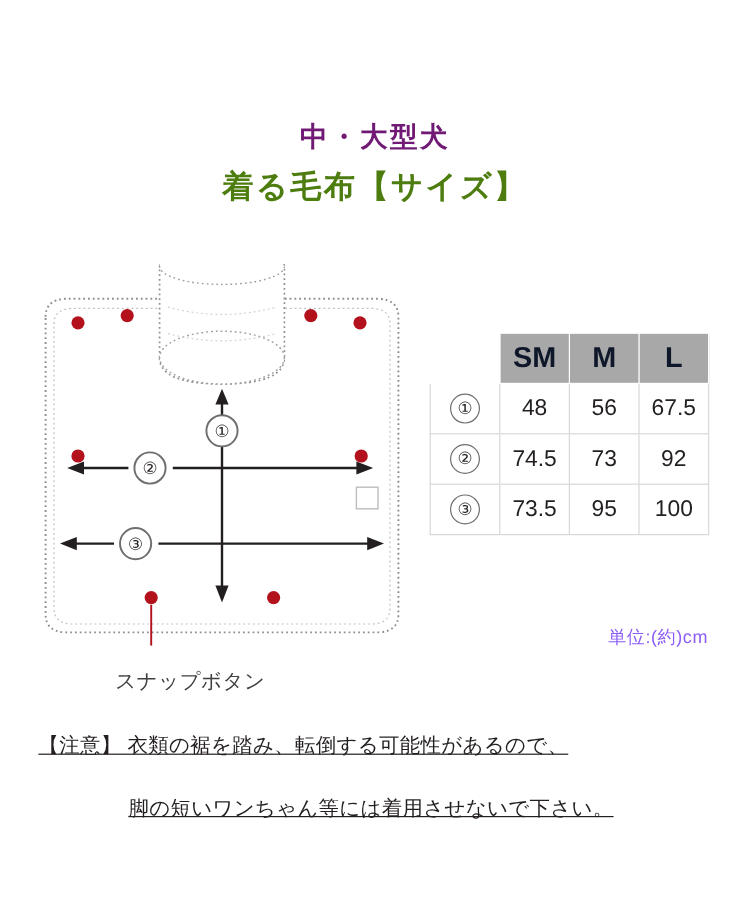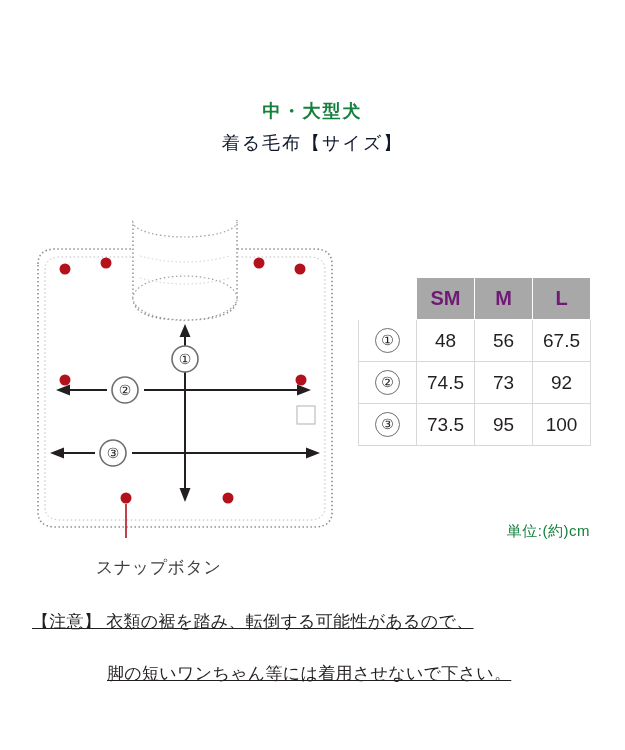--- a/index.html
+++ b/index.html
@@ -24,30 +24,30 @@
   
   .title-block {
     position: absolute;
     top: 98px;
     left: 0;
     width: 625px;
     text-align: center;
     line-height: 1.45;
   }
   .title-line1 {
-    font-size: 18px;
+    font-size: 23px;
     font-weight: bold;
     letter-spacing: 2px;
-    color: #15803d;
+    color: #701a75;
   }
   .title-line2 {
-    font-size: 18px;
-    font-weight: normal;
+    font-size: 26px;
+    font-weight: bold;
     letter-spacing: 2px;
-    color: #0f172a;
+    color: #4d7c0f;
     margin-top: 6px;
   }
 
   
   .diagram {
     position: absolute;
     left: 20px;
     top: 220px;
     width: 330px;
     height: 360px;
@@ -70,23 +70,23 @@
     border: 1px solid #d8d8d8;
     height: 41px;
     text-align: center;
     vertical-align: middle;
     font-size: 19px;
     color: #231f20;
     padding: 0;
   }
   table.size-table thead th {
     background: #a8a8a8;
-    color: #701a75;
+    color: #0f172a;
     font-weight: bold;
-    font-size: 20px;
+    font-size: 24px;
     border: 1px solid #ffffff;
   }
   table.size-table thead th.corner {
     background: #ffffff;
     border: 1px solid #ffffff;
   }
   table.size-table tbody th {
     background: #ffffff;
     font-weight: normal;
   }
@@ -108,21 +108,21 @@
     box-sizing: border-box;
   }
 
   .unit {
     position: absolute;
     left: 358px;
     top: 522px;
     width: 232px;
     text-align: right;
     font-size: 15px;
-    color: #15803d;
+    color: #8b5cf6;
     letter-spacing: 0.5px;
   }
 
   
   .snap-label {
     position: absolute;
     left: 96px;
     top: 556px;
     font-size: 17px;
     color: #404040;

